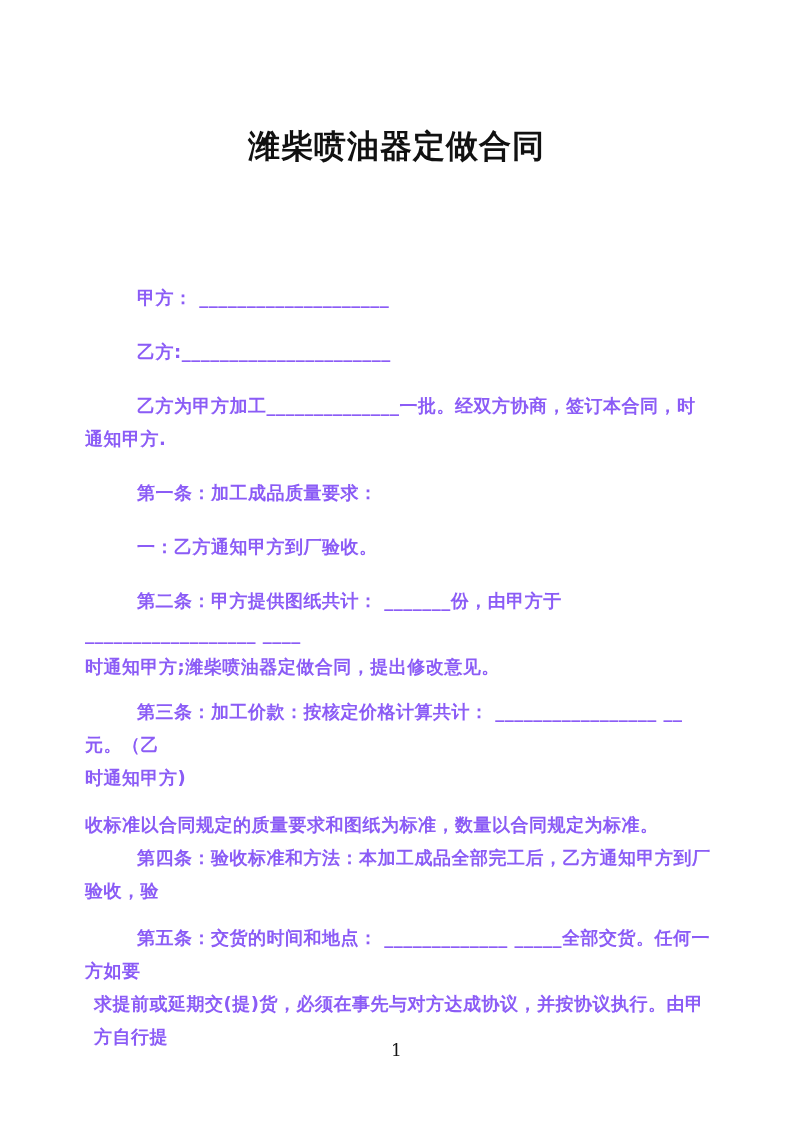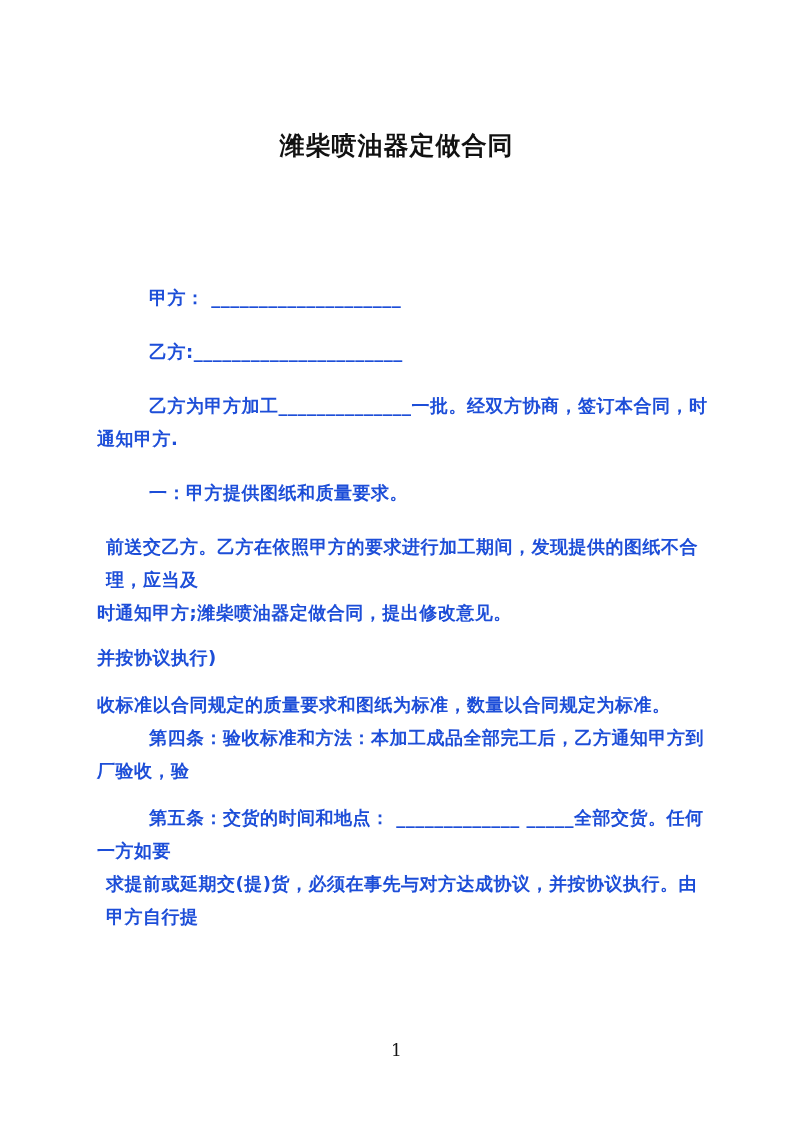--- a/index.html
+++ b/index.html
@@ -13,34 +13,34 @@
     height: 1122px;
     background: #ffffff;
     overflow: hidden;
     box-sizing: border-box;
     padding: 128px 81px 0 81px;
     color: #141414;
     font-family: "DejaVu Sans", "Liberation Sans", sans-serif;
   }
   .title {
     margin: 0 0 117px 0;
-    font-size: 25px;
+    font-size: 32px;
     line-height: 36px;
     font-weight: 700;
     text-align: center;
     letter-spacing: 1px;
     color: #111;
   }
   .para {
-    margin: 0 0 21px 16px;
+    margin: 0 0 21px 4px;
     font-size: 18px;
     font-weight: 600;
     line-height: 33px;
     letter-spacing: 0.5px;
-    color: #1d4ed8;
+    color: #8b5cf6;
   }
   .para.tight   { margin-bottom: 12px; }
   .para.tight2  { margin-bottom: 14px; }
   .line { white-space: pre-wrap; }
   .line.first { text-indent: 52px; }
   .line.cont-sp { padding-left: 9px; }
   .footer {
     position: absolute;
     top: 1040px;
     left: 0;
@@ -64,33 +64,37 @@
   </div>
 
   <div class="para">
     <div class="line first">乙方:______________________</div>
   </div>
 
   <div class="para">
     <div class="line first">乙方为甲方加工______________一批。经双方协商，签订本合同，时通知甲方.</div>
   </div>
 
+  <div class="para">
+    <div class="line first">第一条：加工成品质量要求：</div>
+  </div>
 
   <div class="para">
-    <div class="line first">一：甲方提供图纸和质量要求。</div>
+    <div class="line first">一：乙方通知甲方到厂验收。</div>
   </div>
 
 
   <div class="para tight">
-    <div class="line cont-sp">前送交乙方。乙方在依照甲方的要求进行加工期间，发现提供的图纸不合理，应当及</div>
+    <div class="line first">第二条：甲方提供图纸共计： _______份，由甲方于__________________ ____</div>
     <div class="line">时通知甲方;潍柴喷油器定做合同，提出修改意见。</div>
   </div>
 
   <div class="para tight2">
-    <div class="line">并按协议执行)</div>
+    <div class="line first">第三条：加工价款：按核定价格计算共计： _________________ __元。（乙</div>
+    <div class="line">时通知甲方)</div>
   </div>
 
   <div class="para tight2">
     <div class="line">收标准以合同规定的质量要求和图纸为标准，数量以合同规定为标准。</div>
     <div class="line first">第四条：验收标准和方法：本加工成品全部完工后，乙方通知甲方到厂验收，验</div>
   </div>
 
   <div class="para">
     <div class="line first">第五条：交货的时间和地点： _____________ _____全部交货。任何一方如要</div>
     <div class="line cont-sp">求提前或延期交(提)货，必须在事先与对方达成协议，并按协议执行。由甲方自行提</div>

